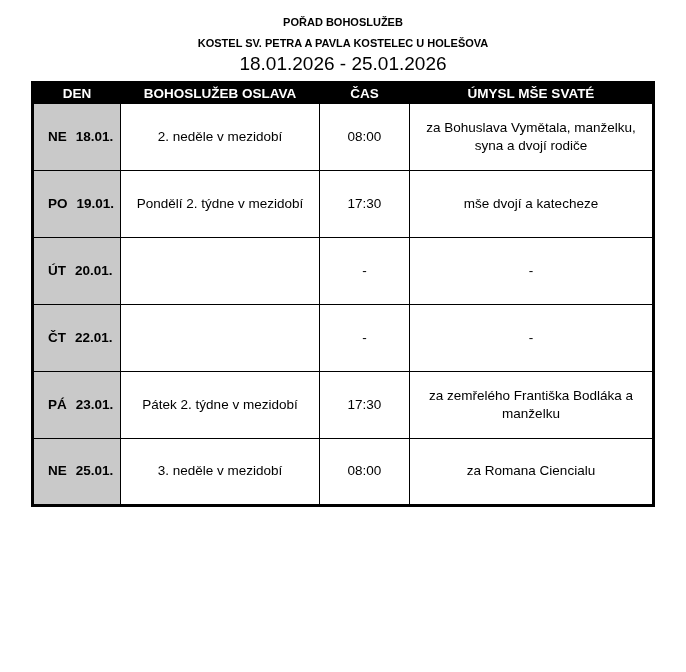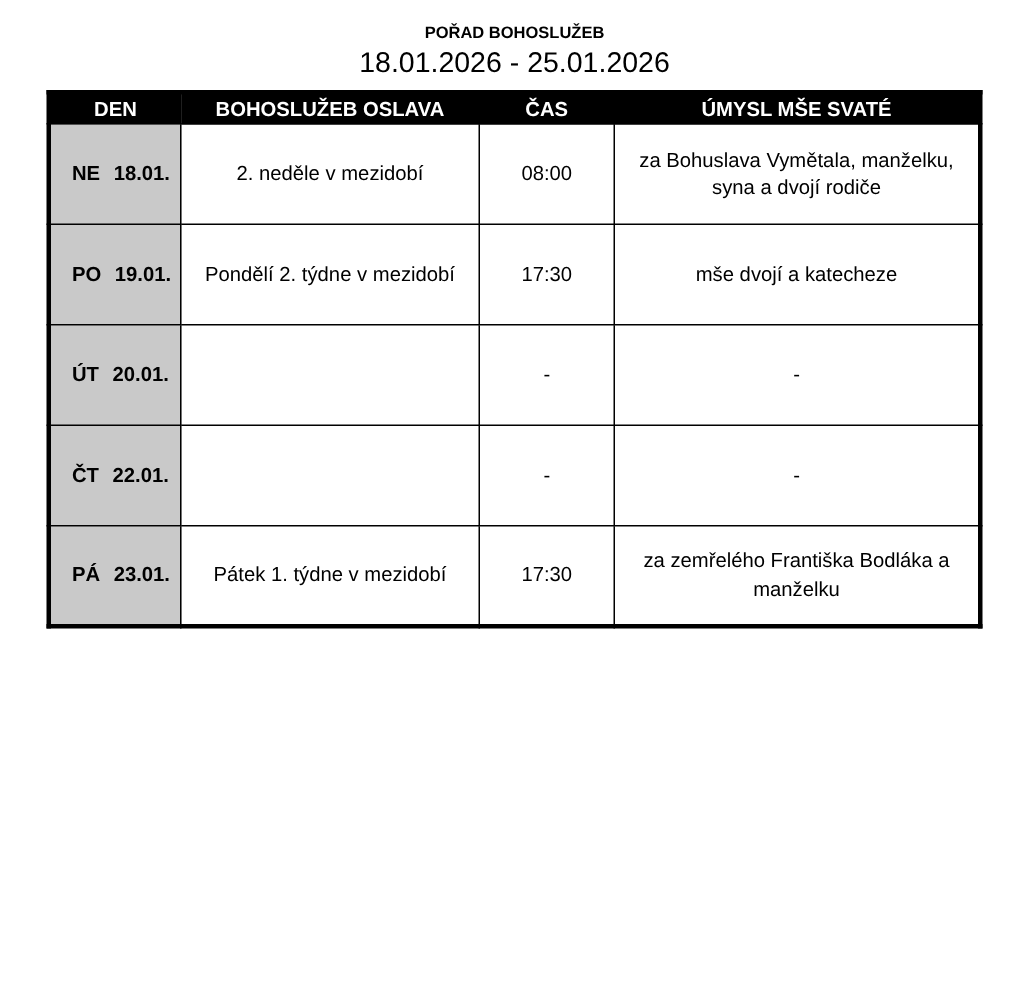--- a/index.html
+++ b/index.html
@@ -60,20 +60,21 @@
   }
   .day-date { margin-left: 9px; text-align: center; }
 </style>
 </head>
 <body>
 
 <div class="page">
 
   <div class="titles">
     <div class="title-line">POŘAD BOHOSLUŽEB</div>
+    <div class="title-line">KOSTEL SV. PETRA A PAVLA KOSTELEC U HOLEŠOVA</div>
     <div class="date-line">18.01.2026 - 25.01.2026</div>
   </div>
 
   <table class="schedule">
     <colgroup>
       <col style="width:88px">
       <col style="width:199px">
       <col style="width:90px">
       <col style="width:244px">
     </colgroup>
@@ -115,20 +116,28 @@
           <span>ČT</span><span class="day-date">22.01.</span>
         </td>
         <td></td>
         <td>-</td>
         <td>-</td>
       </tr>
       <tr>
         <td class="day-cell">
           <span>PÁ</span><span class="day-date">23.01.</span>
         </td>
-        <td>Pátek 1. týdne v mezidobí</td>
+        <td>Pátek 2. týdne v mezidobí</td>
         <td>17:30</td>
         <td>za zemřelého Františka Bodláka a manželku</td>
+      </tr>
+      <tr>
+        <td class="day-cell">
+          <span>NE</span><span class="day-date">25.01.</span>
+        </td>
+        <td>3. neděle v mezidobí</td>
+        <td>08:00</td>
+        <td>za Romana Ciencialu</td>
       </tr>
     </tbody>
   </table>
 
 </div>
 
 </body></html>

